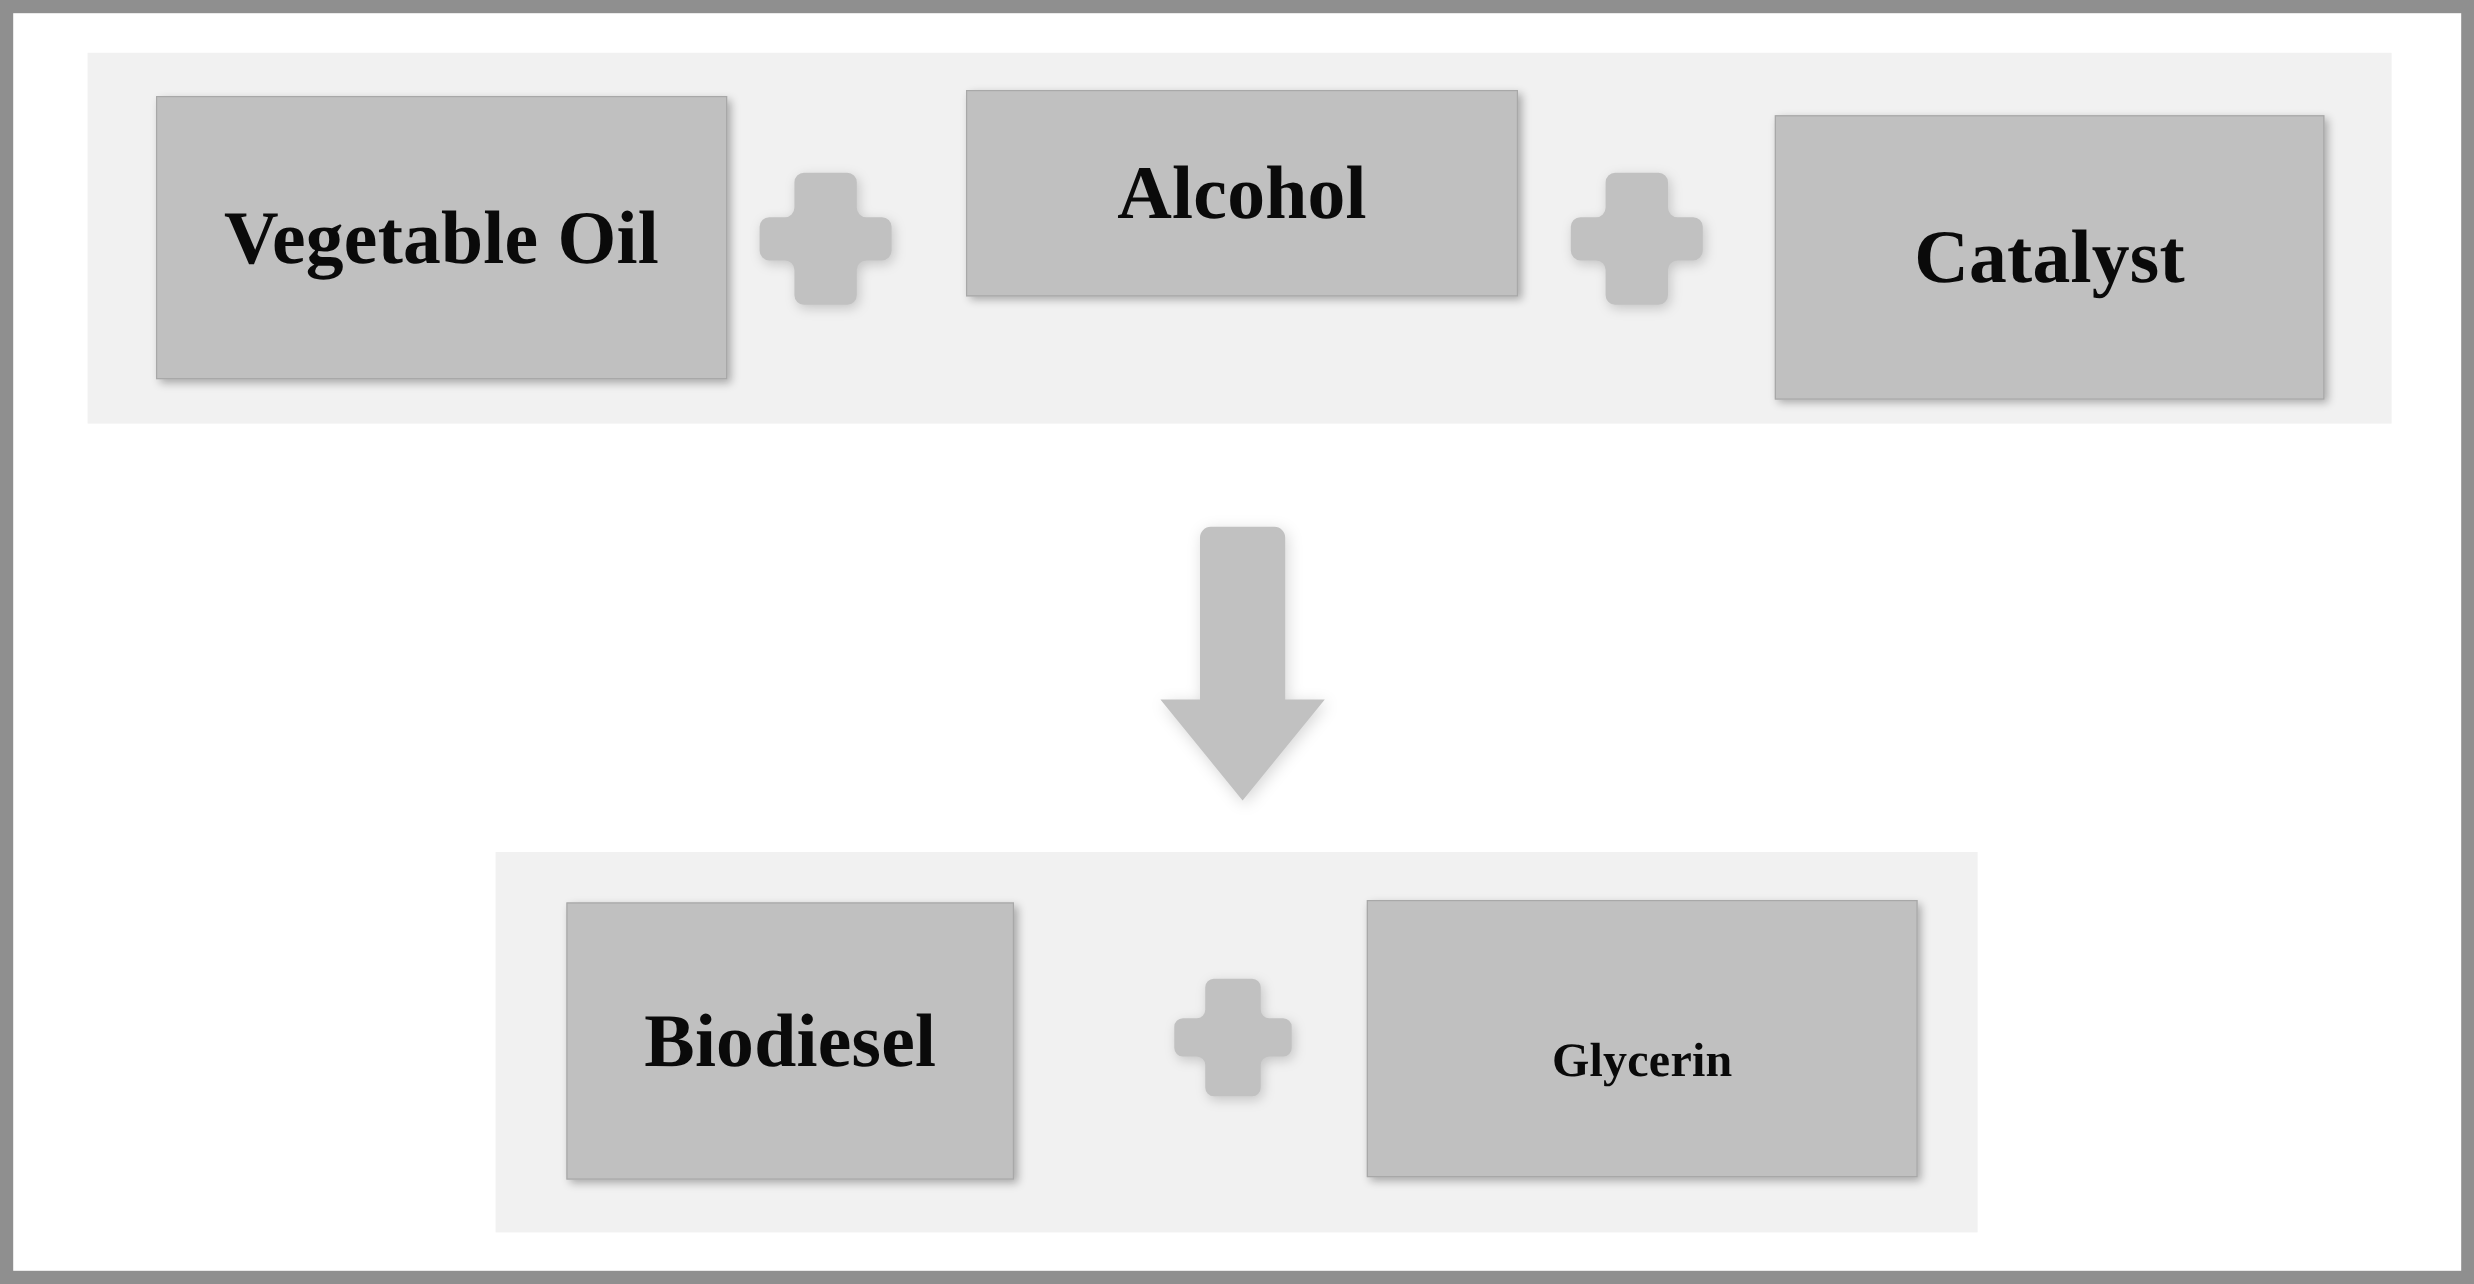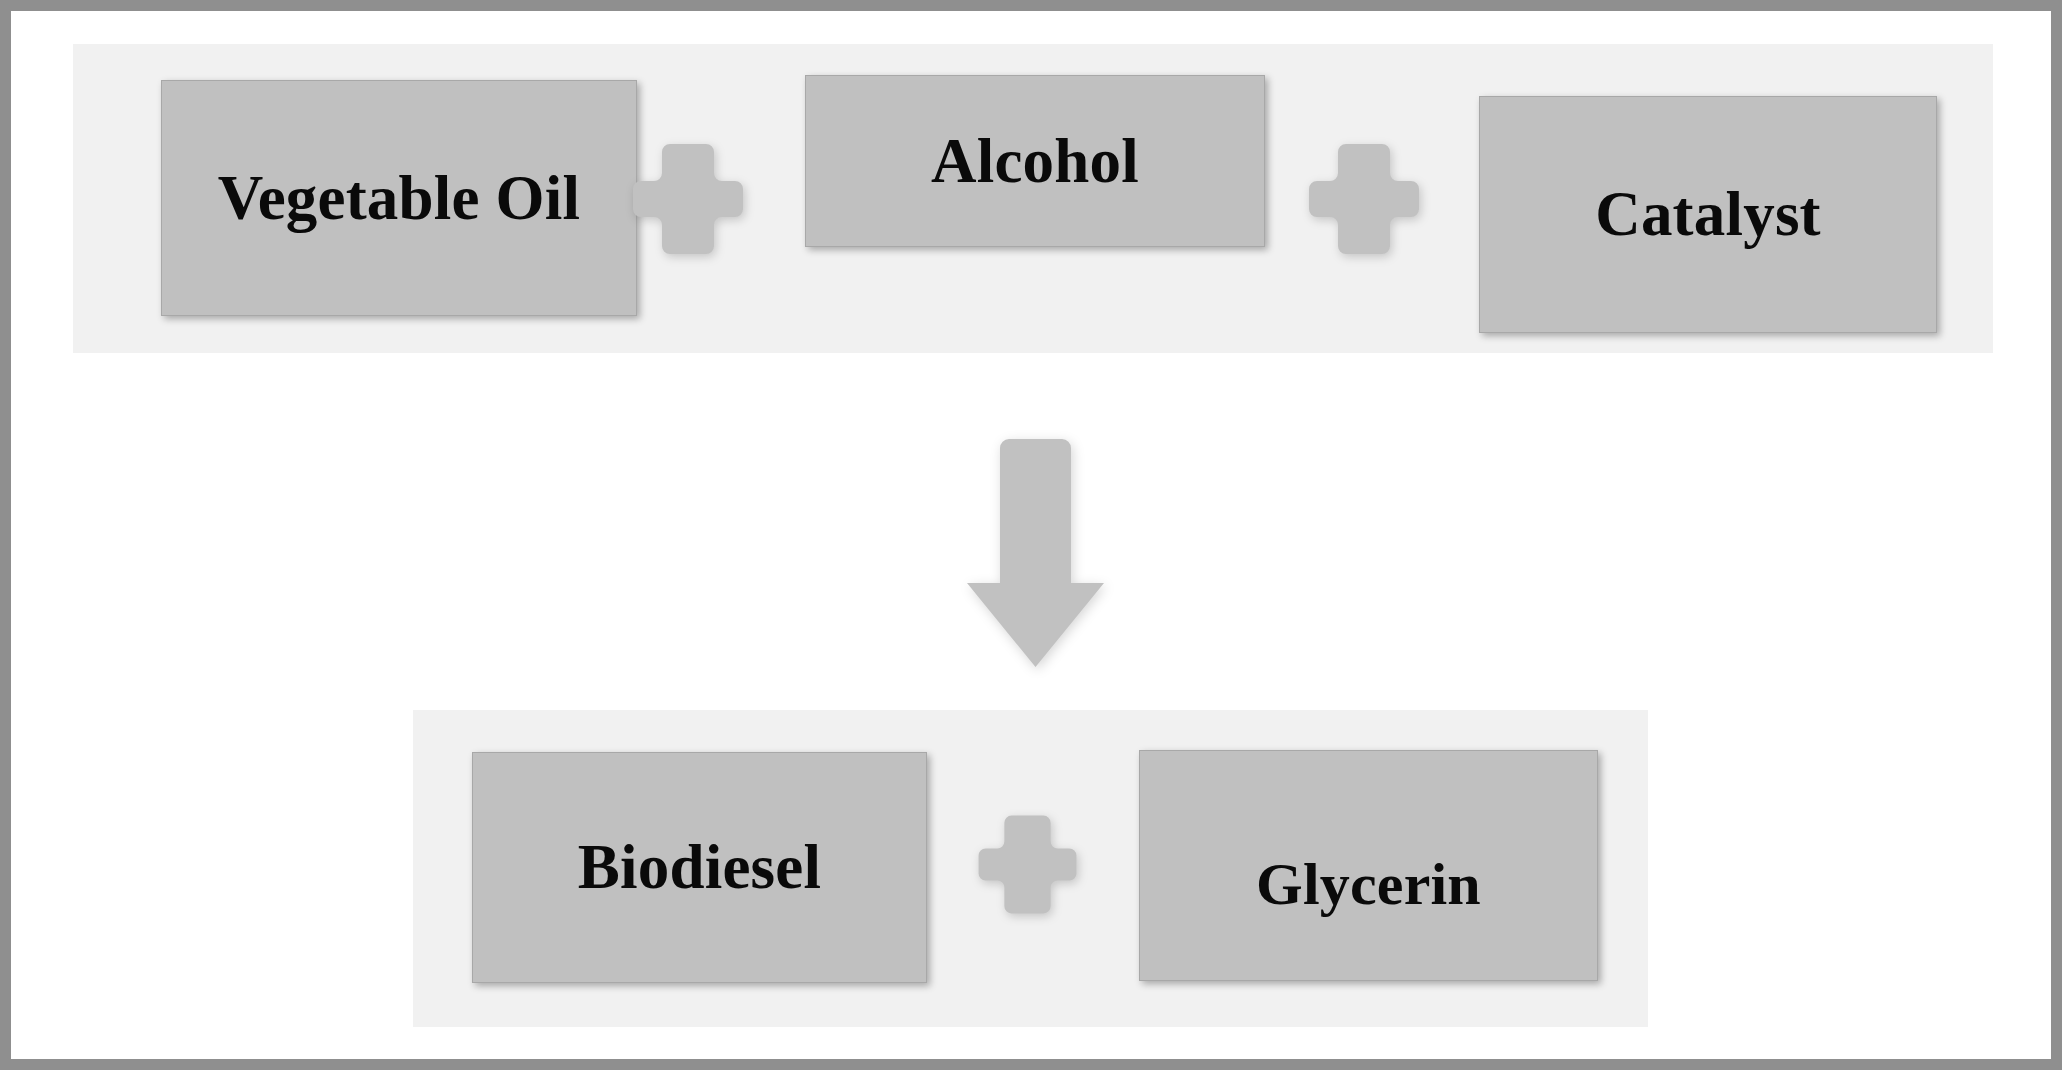--- a/index.html
+++ b/index.html
@@ -76,21 +76,20 @@
     letter-spacing: 0.2px;
     white-space: nowrap;
   }
 
   
   #box-vegetable-oil {
     left: 130px;
     top: 80px;
     width: 476px;
     height: 236px;
-    margin-left: 31px;
   }
   #box-vegetable-oil .species-label { font-size: 63px; }
 
   #box-alcohol {
     left: 805px;
     top: 75px;
     width: 460px;
     height: 172px;
   }
   #box-alcohol .species-label { font-size: 63px; }
@@ -100,32 +99,32 @@
     top: 96px;
     width: 458px;
     height: 237px;
   }
   #box-catalyst .species-label { font-size: 63px; }
 
   
   #box-biodiesel {
     left: 472px;
     top: 752px;
-    width: 455px;
+    width: 373px;
     height: 231px;
   }
   #box-biodiesel .species-label { font-size: 63px; }
 
   #box-glycerin {
     left: 1139px;
     top: 750px;
     width: 459px;
     height: 231px;
   }
-  #box-glycerin .species-label { font-size: 60px; margin-top: 36px; }
+  #box-glycerin .species-label { font-size: 40px; margin-top: 36px; }
 
   
   .plus-icon {
     position: absolute;
     filter: drop-shadow(2px 3px 5px rgba(0, 0, 0, 0.18));
   }
   .plus-icon svg { display: block; }
 
   #plus-oil-alcohol {
     left: 629px;

